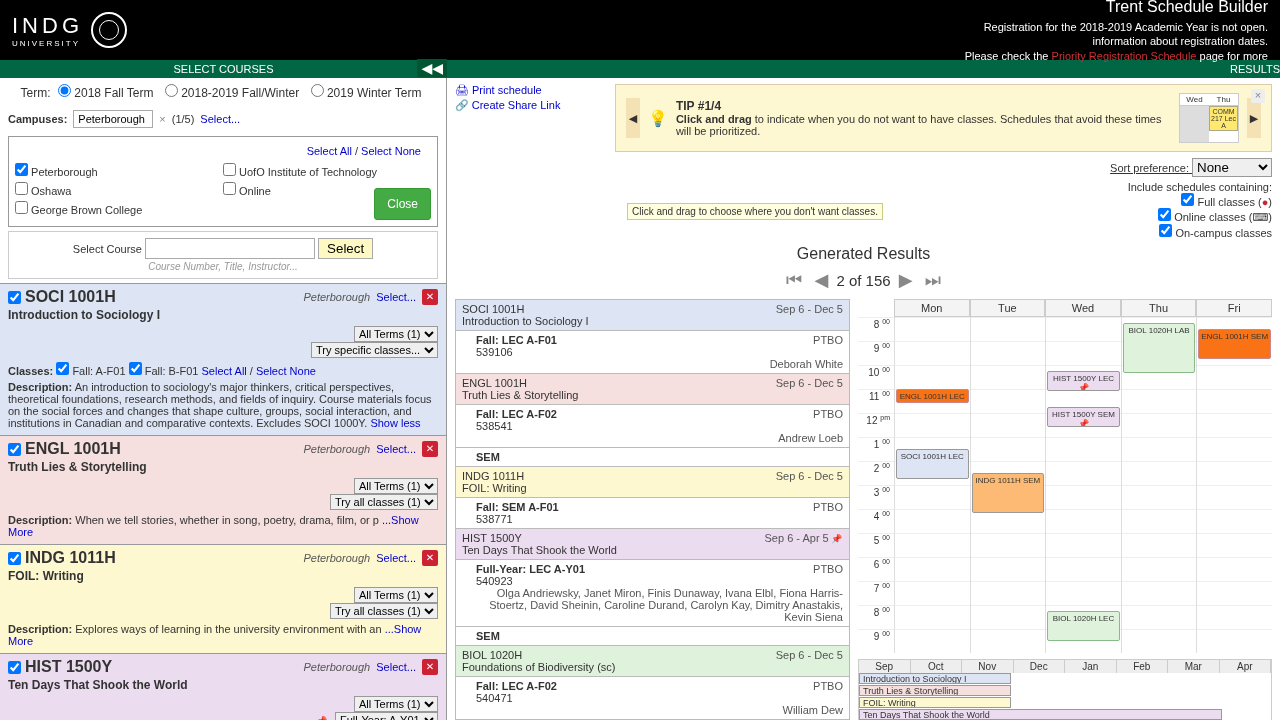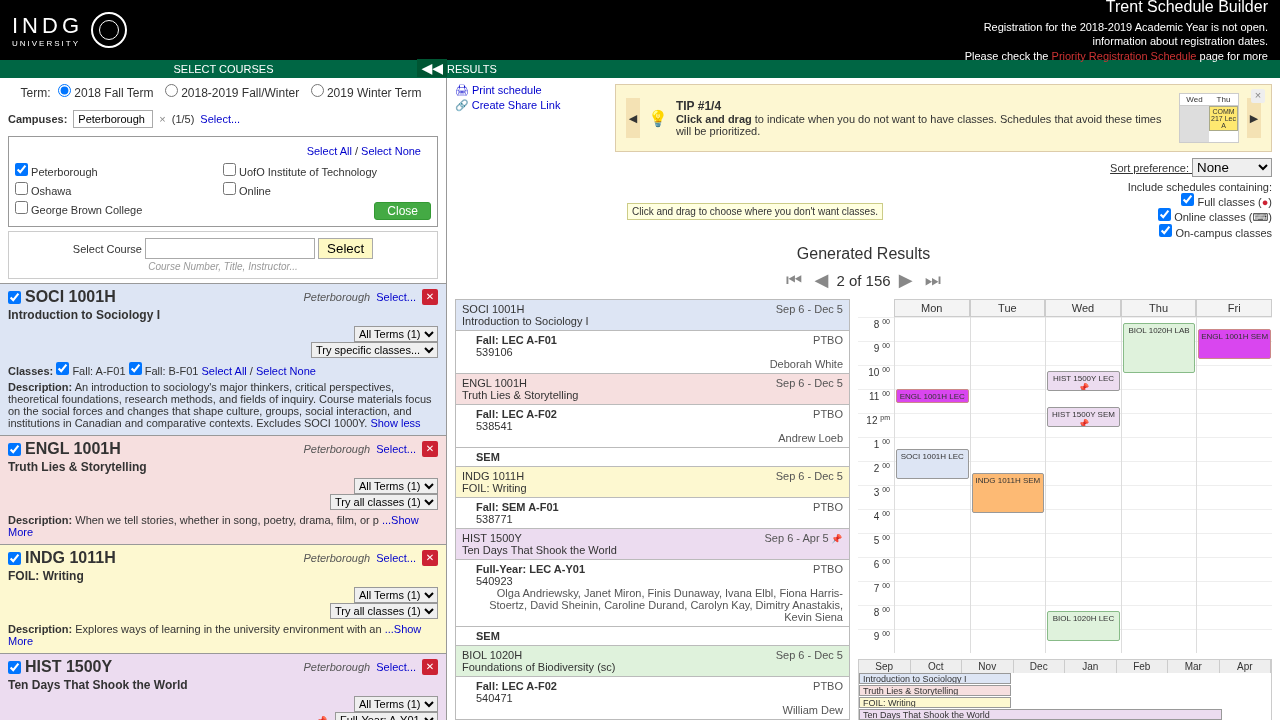--- a/index.html
+++ b/index.html
@@ -7,36 +7,36 @@
 .topbar { background: #000; height: 60px; display: flex; align-items: center; padding: 0 12px; justify-content: space-between; }
 .logo { display: flex; align-items: center; color: #fff; }
 .logo-text { font-size: 22px; letter-spacing: 4px; font-weight: 300; }
 .logo-seal { width: 36px; height: 36px; border: 2px solid #fff; border-radius: 50%; margin-left: 8px; position: relative; }
 .logo-seal::before { content: ''; position: absolute; inset: 6px; border: 1px solid #fff; border-radius: 50%; }
 .top-right { text-align: right; color: #fff; font-size: 11px; line-height: 1.3; }
 .top-right .title { font-size: 16px; margin-bottom: 2px; }
 .top-right a { color: #c33; }
 .divider-bar { background: #064; height: 18px; display: flex; color: #fff; font-size: 11px; }
 .divider-bar .sel { width: 447px; text-align: center; line-height: 18px; position: relative; }
-.divider-bar .res { flex: 1; text-align: left; line-height: 18px; }
+.divider-bar .res { flex: 1; text-align: right; line-height: 18px; margin-left: 30px; }
 .collapse-arrow { position: absolute; right: 0; top: -1px; background: #053; padding: 0 4px; font-size: 14px; }
 .main { display: flex; height: 642px; }
 .left { width: 447px; border-right: 1px solid #999; overflow-y: auto; }
 .right { flex: 1; padding: 6px 8px; position: relative; }
 .term-row { text-align: center; padding: 6px; font-size: 12px; }
 .term-row label { margin: 0 4px; }
 .campus-row { display: flex; align-items: center; padding: 4px 8px; gap: 6px; }
 .campus-row input[type=text] { border: 1px solid #aaa; padding: 2px 4px; width: 80px; font-size: 11px; }
 .campus-row .link { color: #00c; cursor: pointer; }
 .campus-row .x { color: #888; cursor: pointer; }
 .campus-box { margin: 4px 8px; border: 1px solid #999; padding: 6px; position: relative; }
 .campus-box .cols { display: flex; }
 .campus-box .col { width: 50%; }
 .campus-box label { display: block; margin-bottom: 4px; font-size: 11px; }
-.close-btn { position: absolute; right: 6px; bottom: 6px; background: #4a4; color: #fff; border: 1px solid #393; border-radius: 3px; padding: 1px 12px; font-size: 12px; cursor: pointer; }
+.close-btn { position: absolute; right: 6px; bottom: 6px; background: #4a4; color: #fff; border: 1px solid #393; border-radius: 3px; padding: 8px 12px; font-size: 12px; cursor: pointer; }
 .sel-links { text-align: right; padding: 2px 10px; font-size: 11px; }
 .sel-links a { color: #00c; }
 .course-sel { text-align: center; padding: 6px; border: 1px solid #ccc; margin: 4px 8px; }
 .course-sel input { border: 1px solid #aaa; width: 170px; padding: 2px; }
 .course-sel button { border: 1px solid #aaa; padding: 2px 8px; background: #fef9c3; cursor: pointer; }
 .hint { color: #999; font-size: 10px; font-style: italic; display: block; margin-top: 2px; }
 .course-card { border-top: 1px solid #999; padding: 4px 8px 6px; position: relative; }
 .course-card.soci { background: #dde5f4; }
 .course-card.engl { background: #f6dfdf; }
 .course-card.indg { background: #fdf8d0; }
@@ -92,21 +92,21 @@
 .cal-head .time-col { width: 36px; }
 .cal-head .day { flex: 1; text-align: center; border: 1px solid #ccc; background: #f4f4f4; padding: 2px; font-size: 11px; }
 .cal-body { display: flex; }
 .time-col { width: 36px; }
 .time-col .slot { height: 24px; text-align: right; padding-right: 4px; font-size: 10px; border-top: 1px solid #eee; }
 .time-col .slot sup { font-size: 7px; }
 .day-col { flex: 1; border-left: 1px solid #ddd; position: relative; }
 .day-col .gridline { height: 24px; border-top: 1px solid #eee; }
 .block { position: absolute; left: 1px; right: 1px; border: 1px solid #999; border-radius: 2px; font-size: 8px; text-align: center; padding: 2px 1px; overflow: hidden; }
 .block.soci { background: #dde5f4; }
-.block.engl { background: #d946ef; border-color: #c88; }
+.block.engl { background: #f97316; border-color: #c88; }
 .block.indg { background: #fdba74; }
 .block.hist { background: #ecdcf0; }
 .block.biol { background: #dff2dc; border-color: #8b8; }
 .tooltip { position: absolute; background: #ffffe0; border: 1px solid #cc8; padding: 2px 4px; font-size: 10px; }
 .pin { color: #c23; font-size: 9px; }
 .month-strip { margin-top: 6px; border: 1px solid #ccc; }
 .month-head { display: flex; background: #eee; }
 .month-head div { flex: 1; text-align: center; font-size: 10px; padding: 1px; border-right: 1px solid #ccc; }
 .month-row { height: 12px; position: relative; }
 .month-bar { position: absolute; height: 11px; font-size: 9px; padding: 0 3px; overflow: hidden; white-space: nowrap; border: 1px solid #999; }

